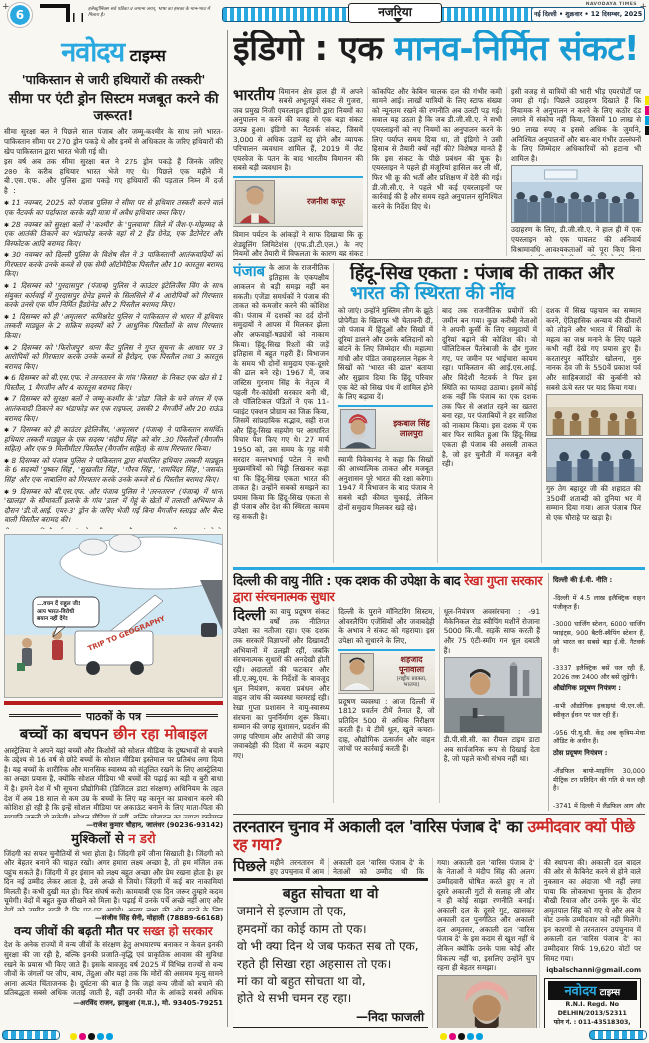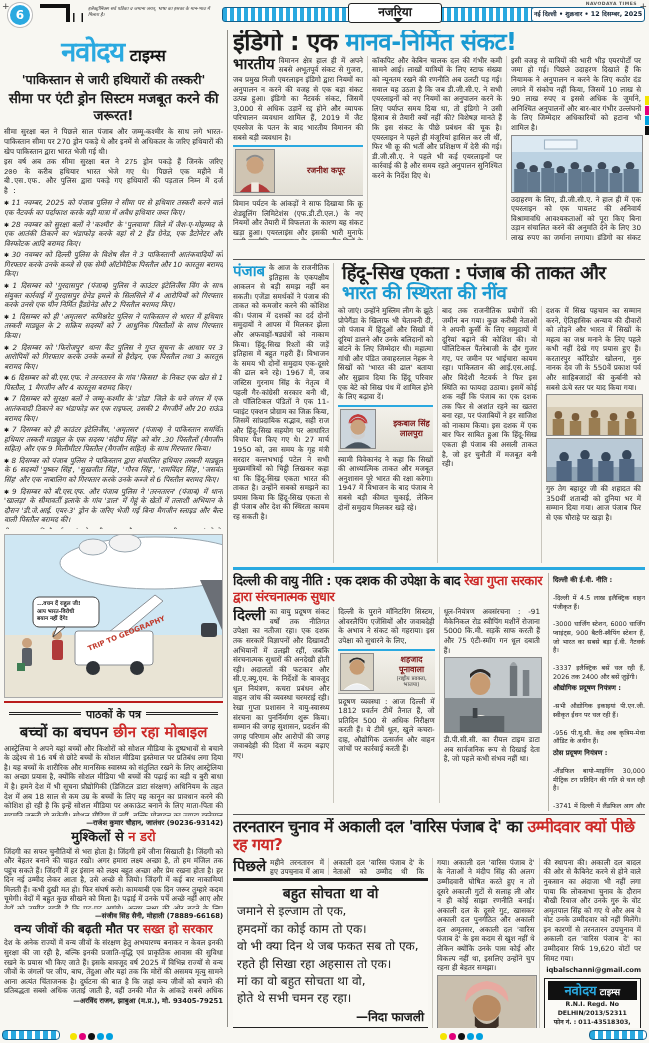--- a/index.html
+++ b/index.html
@@ -49,26 +49,26 @@
   .bullet{font-style:italic;margin-top:2px;}
   .bullet:before{content:"✱ ";font-style:normal;font-size:6px;}
   
   .cartoon{margin:5px 0 3px;border:1px solid #aaa;height:162px;position:relative;overflow:hidden;}
   
   .lettitle{display:flex;align-items:center;font-weight:bold;font-size:11px;margin:3px 0 2px;}
   .lettitle:before,.lettitle:after{content:"";flex:1;border-top:3px double #222;margin:0 5px;}
   .lethead{text-align:center;font-weight:bold;line-height:1.15;margin:3px 0 2px;}
   .lh1{font-size:15px;} .lh2{font-size:13px;} .lh3{font-size:12px;}
   .letsign{text-align:right;font-weight:bold;font-size:6.8px;margin:2px 0 3px;}
-  .letters{border-top:2px solid #b91c1c;margin-top:2px;}
+  .letters{border-top:4px solid #b91c1c;margin-top:2px;}
   
   .art{position:relative;overflow:hidden;}
   .bighead{font-weight:bold;line-height:1.08;letter-spacing:-.5px;}
-  .indigo-head{font-size:24px;margin:0 0 0;}
-  .hindu-head{font-size:18.5px;margin:0 4px 3px;}
+  .indigo-head{font-size:34px;margin:0 0 20px;}
+  .hindu-head{font-size:18.5px;margin:0 12px 3px;}
   .delhi-head{font-size:13px;margin:0 0 3px;line-height:1.2;}
   .tarn-head{font-size:16px;margin:0 0 3px;line-height:1.15;}
   .hrule{border:none;border-top:1px solid #555;margin:3px 0;}
   .bluerule{border:none;border-top:3px solid #2aa9e0;margin:4px 0 3px;}
   
   .authbox{display:flex;align-items:center;gap:16px;background:linear-gradient(180deg,#f3f1ea,#e2dfd5);
            border-top:2px solid #2aa9e0;border-bottom:1px solid #999;padding:2px;margin:3px 0;}
   .authbox .ph{flex:none;}
   .authname{font-weight:bold;font-size:8px;color:#7a1414;flex:1;text-align:center;line-height:1.2;}
   .authrole{font-size:5.4px;color:#333;font-weight:normal;display:block;}

